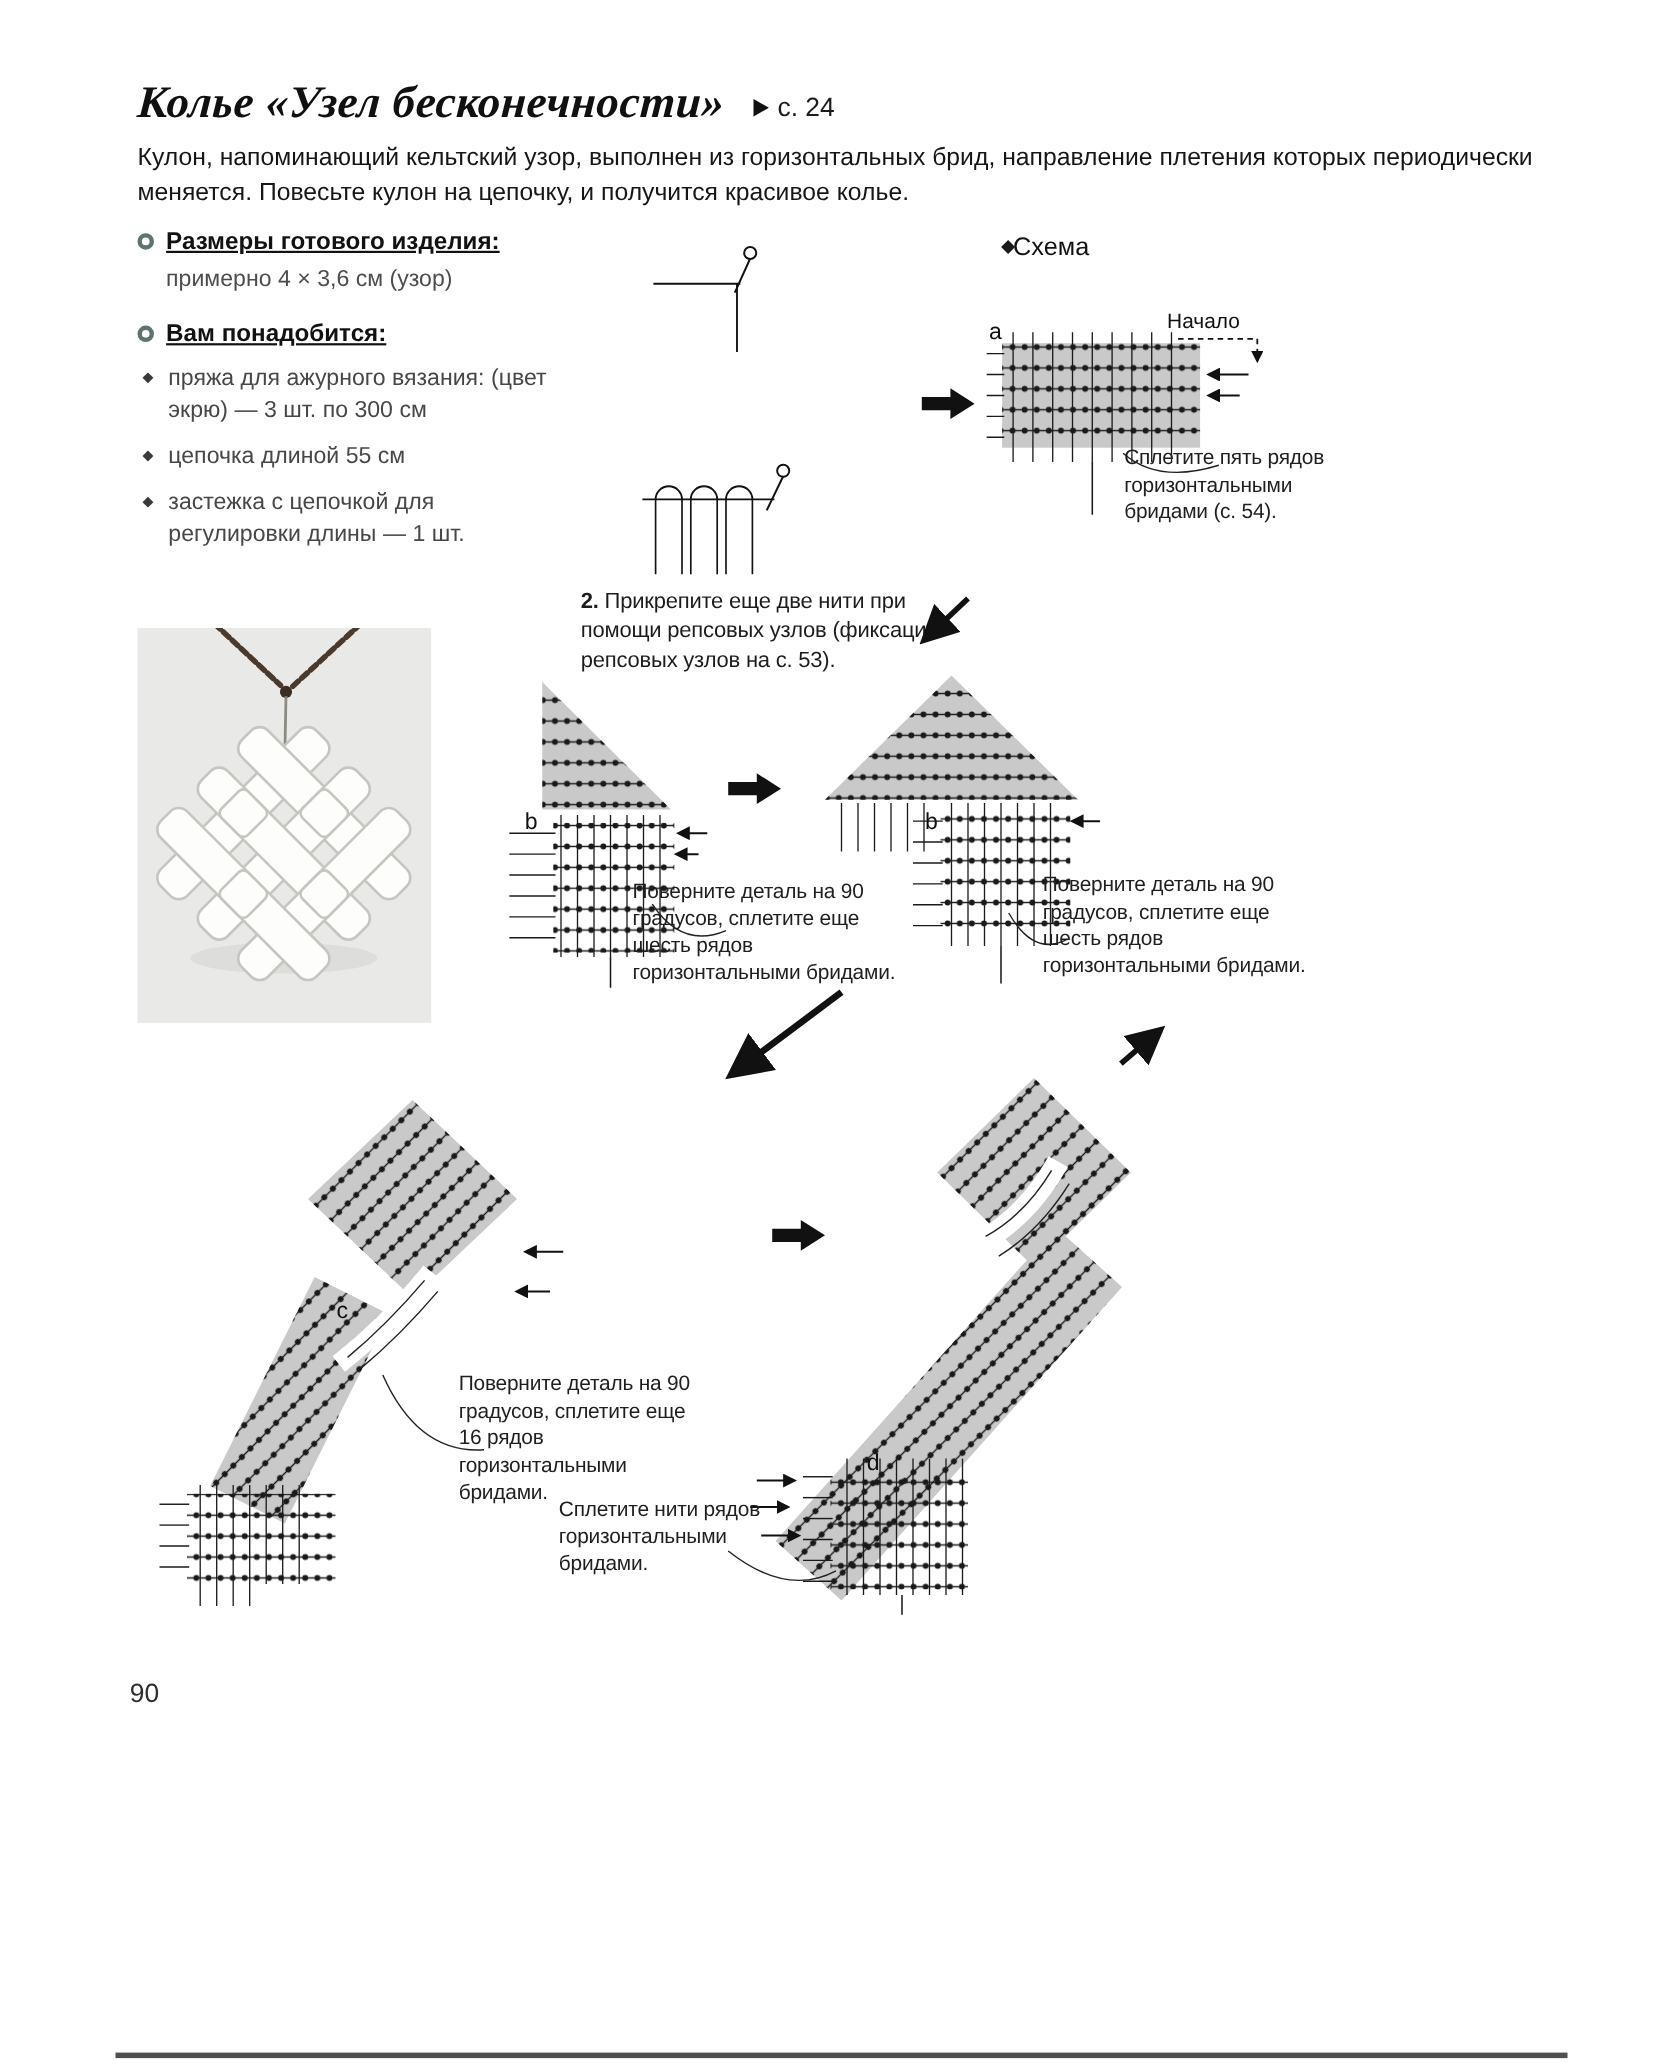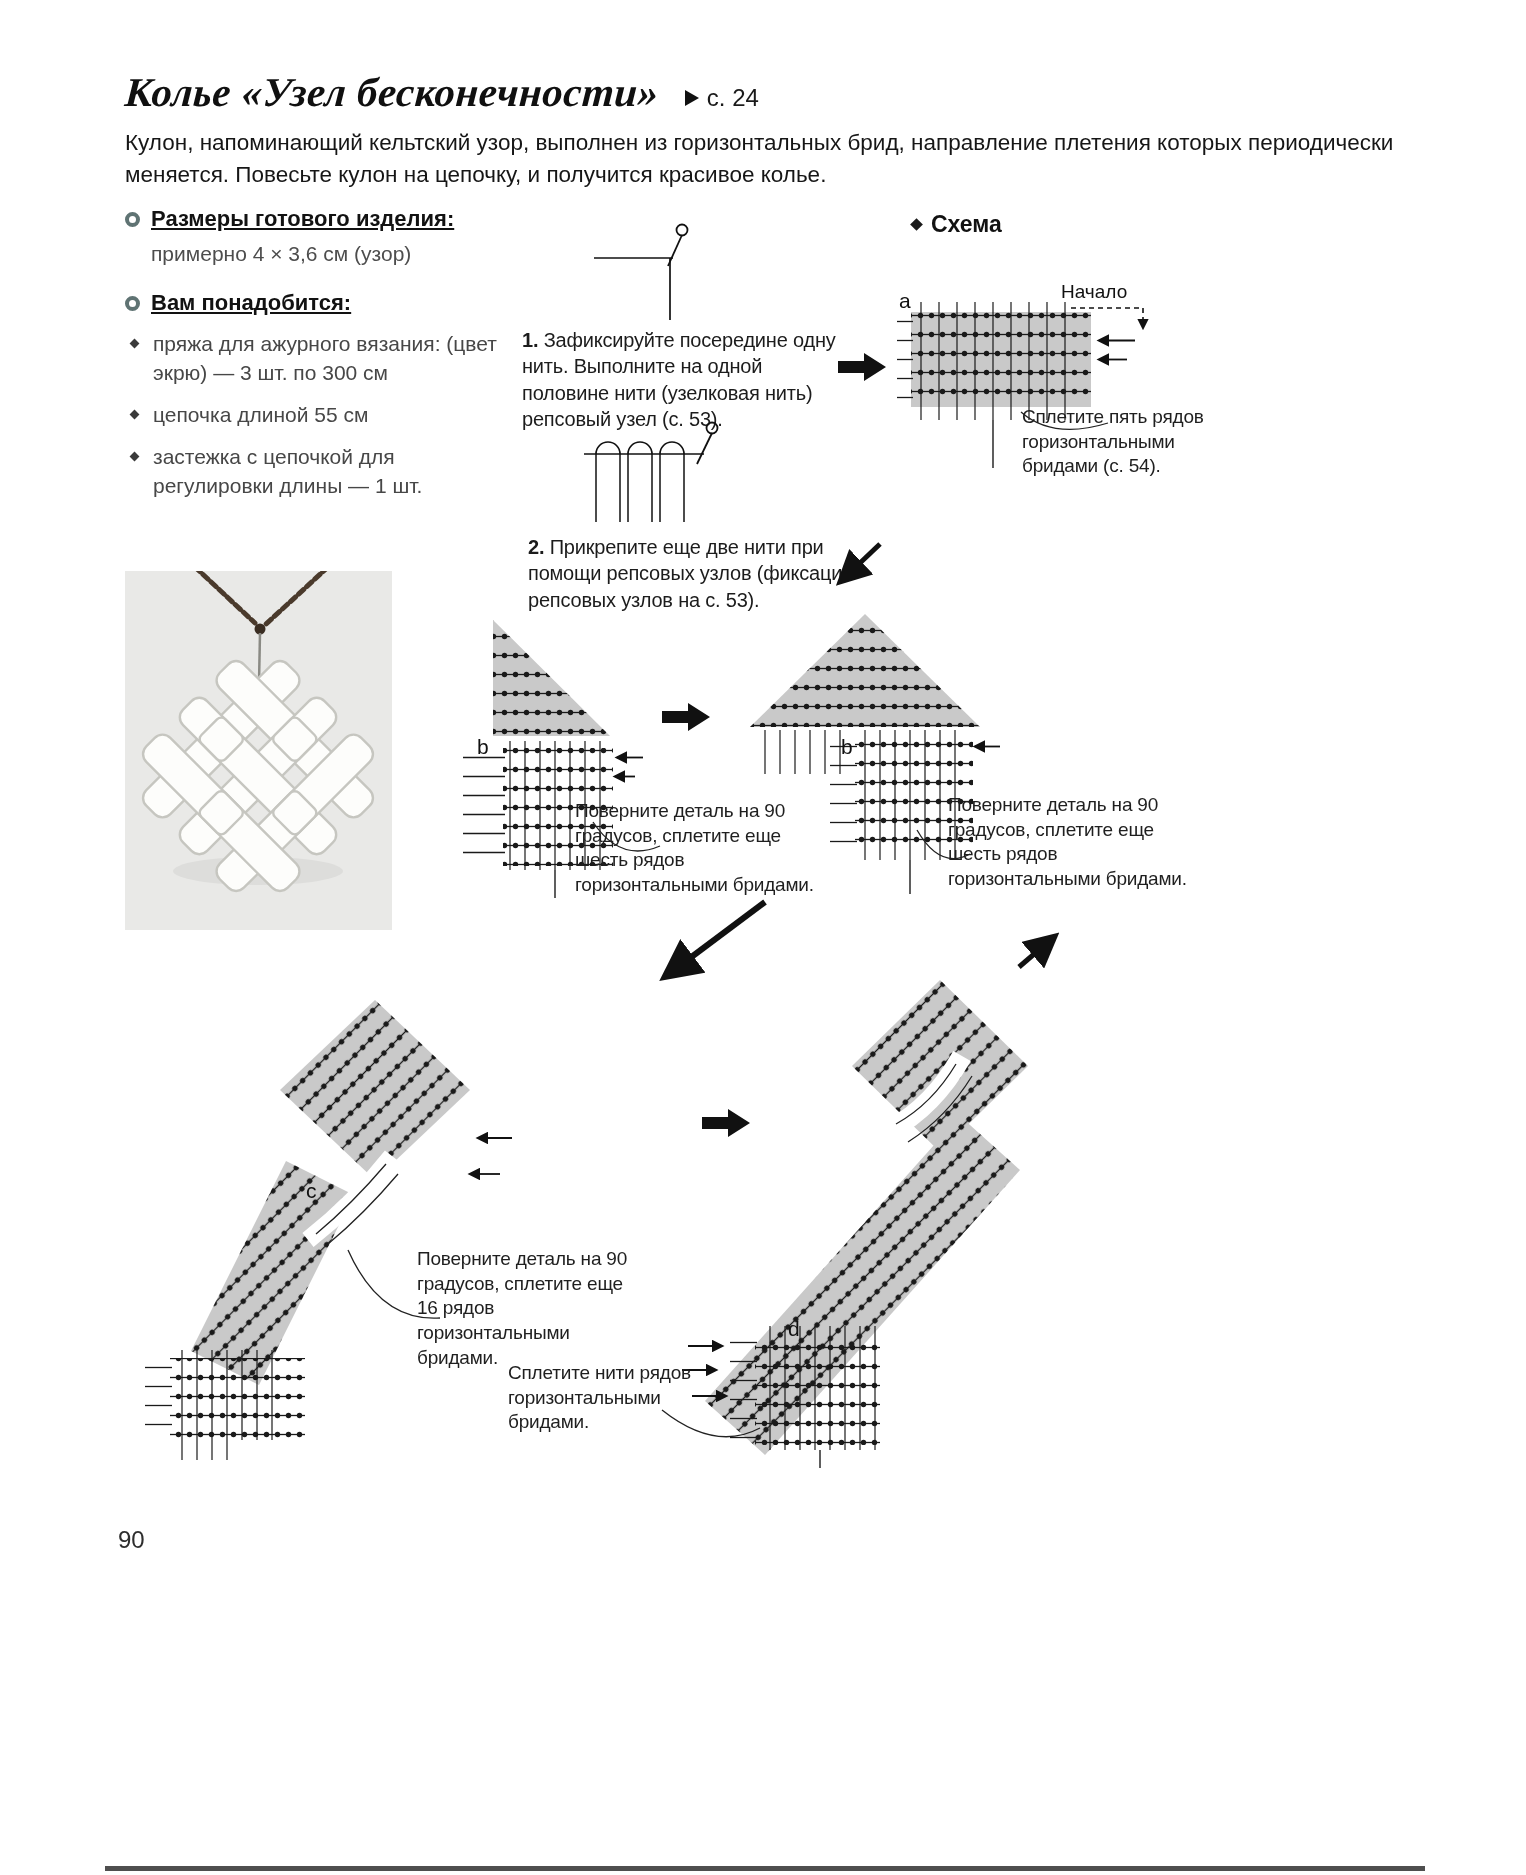--- a/index.html
+++ b/index.html
@@ -22,22 +22,22 @@
   .sec-head { display:flex; align-items:center; gap:11px; font-size:22px; font-weight:bold; color:#121212;text-decoration:underline; }
   .circle-bullet { width:15px; height:15px; border-radius:50%; border:4.5px solid #5f7373; background:#ffffff; flex:0 0 auto; }
   .size-value { margin:10px 0 24px 26px; font-size:21px; color:#4d4d4d; }
   .need-list { list-style:none; margin:14px 0 0 4px; }
   .need-list li { position:relative; padding-left:24px; margin-bottom:13px;
                   font-size:21px; line-height:1.38; color:#474747; }
   .diamond-bullet { position:absolute; left:2px; top:10px; width:7px; height:7px; background:#3a3a3a; transform:rotate(45deg); }
 
   .photo { position:absolute; left:125px; top:571px; width:267px; height:359px; background:#e9e9e7; }
 
-  .schema-head { position:absolute; left:912px; top:211px; display:flex; align-items:center; gap:10px;
-                 font-size:23px; font-weight:bold; color:#121212; }
+  .schema-head { position:absolute; left:912px; top:211px; display:flex; align-items:center; 
+                 font-size:23px; font-weight:normal; color:#121212; }
   .small-diamond { width:9px; height:9px; background:#1a1a1a; transform:rotate(45deg); }
 
   .stepline { position:absolute; font-size:20px; line-height:1.32; color:#1c1c1c; letter-spacing:-0.2px; }
   .step-num { font-weight:bold; }
   .caption { position:absolute; font-size:19px; line-height:1.3; color:#1f1f1f; letter-spacing:-0.2px; }
 
   svg text { font-family:"Liberation Sans", sans-serif; }
   .dlabel { font-size:21px; fill:#111; }
   .nachalo { font-size:19px; fill:#111; }
 
@@ -126,24 +126,20 @@
     <span>Схема</span>
   </div>
 
   <svg class="abs" style="left:578px;top:216px" width="150" height="108">
     <circle cx="104" cy="14" r="5.5" fill="none" stroke="#111" stroke-width="1.8"></circle>
     <line x1="104" y1="19" x2="90" y2="50" stroke="#111" stroke-width="1.8"></line>
     <line x1="16" y1="42" x2="95" y2="42" stroke="#111" stroke-width="1.7"></line>
     <line x1="92" y1="42" x2="92" y2="104" stroke="#111" stroke-width="1.7"></line>
   </svg>
 
-  <div class="stepline" style="left:522px;top:327px;width:332px">
-    <span class="step-num">1.</span>
-    <span>Зафиксируйте посередине одну нить. Выполните на одной половине нити (узелковая нить) репсовый узел (с. 53).</span>
-  </div>
 
   <svg class="abs" style="left:836px;top:352px" width="52" height="30">
     <polygon points="2,9 28,9 28,1 50,15 28,29 28,21 2,21" fill="#111"></polygon>
   </svg>
 
   <svg class="abs" style="left:893px;top:268px" width="335" height="205">
     <text x="168" y="30" class="nachalo">Начало</text>
     <polyline points="178,40 250,40 250,60" fill="none" stroke="#111" stroke-width="1.6" stroke-dasharray="5,4" marker-end="url(#arrB)"></polyline>
     <rect x="18" y="44" width="180" height="95" fill="#c9c9c9"></rect>
     <rect x="18" y="44" width="180" height="95" fill="url(#rows)"></rect>

